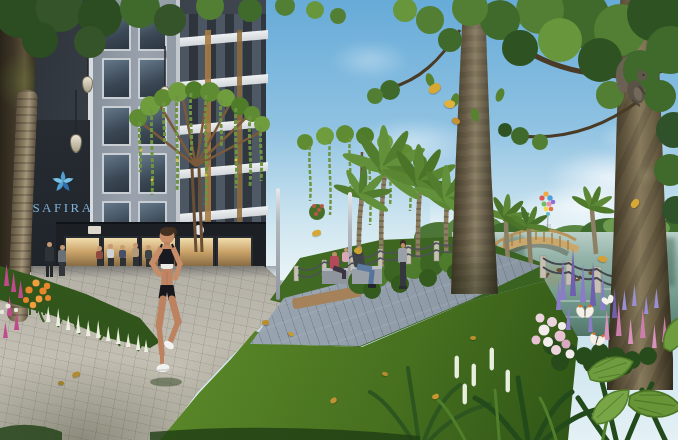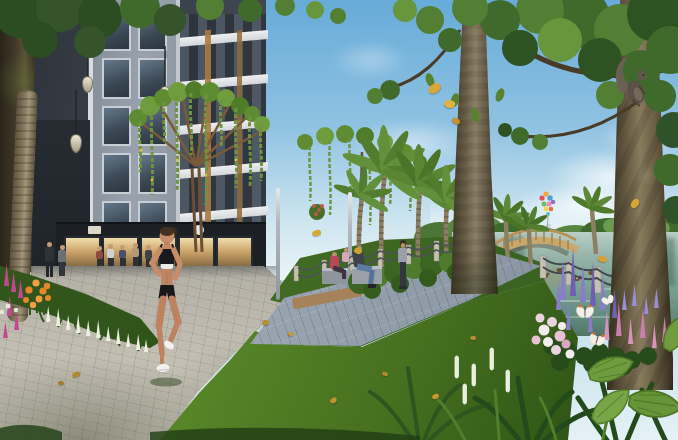--- a/index.html
+++ b/index.html
@@ -147,20 +147,34 @@
       <div class="cell"></div>
         <div class="cell"></div>
       <div class="cell"></div>
         <div class="cell"></div>
       <div class="cell"></div>
         <div class="cell"></div>
       <div class="cell"></div>
         <div class="cell"></div>
     </div>
     <div class="abs" style="left:8px;top:120px;width:82px;height:152px;background:linear-gradient(#272c32,#1f242a)"></div>
+    <div class="abs" style="left:20px;top:168px;width:86px;height:60px;text-align:center">
+      <svg width="26" height="26" viewBox="0 0 26 26">
+        <g transform="translate(13,14)">
+          <g fill="#4f9fd0">
+              <path d="M0,-11 C3,-6 3,-3 0,0 C-3,-3 -3,-6 0,-11 z"></path>
+          <path transform="rotate(72)" d="M0,-11 C3,-6 3,-3 0,0 C-3,-3 -3,-6 0,-11 z" fill="#77c2e6"></path>
+          <path transform="rotate(144)" d="M0,-11 C3,-6 3,-3 0,0 C-3,-3 -3,-6 0,-11 z" fill="#2f6fae"></path>
+          <path transform="rotate(216)" d="M0,-11 C3,-6 3,-3 0,0 C-3,-3 -3,-6 0,-11 z" fill="#4f9fd0"></path>
+          <path transform="rotate(288)" d="M0,-11 C3,-6 3,-3 0,0 C-3,-3 -3,-6 0,-11 z" fill="#77c2e6"></path>
+            </g>
+        </g>
+      </svg>
+      <div class="sign-text">SAFIRA</div>
+    </div>
     <div class="abs" style="left:56px;top:222px;width:210px;height:9px;background:#101317"></div>
     <div class="abs" style="left:56px;top:224px;width:210px;height:48px;background:#1c2025"></div>
   </div>
   <div class="glass" style="left:64px;top:236px"></div>
   <div class="glass" style="left:102px;top:236px"></div>
   <div class="glass" style="left:140px;top:236px"></div>
   <div class="glass" style="left:178px;top:236px"></div>
   <div class="glass" style="left:216px;top:236px"></div>
   <div class="abs" style="left:88px;top:226px;width:13px;height:8px;background:#ded8cc;border-radius:1px;z-index:9"></div>
   <div class="abs" style="left:194px;top:225px;width:10px;height:10px;background:#e8e8e8;border-radius:50%;z-index:9"></div>

